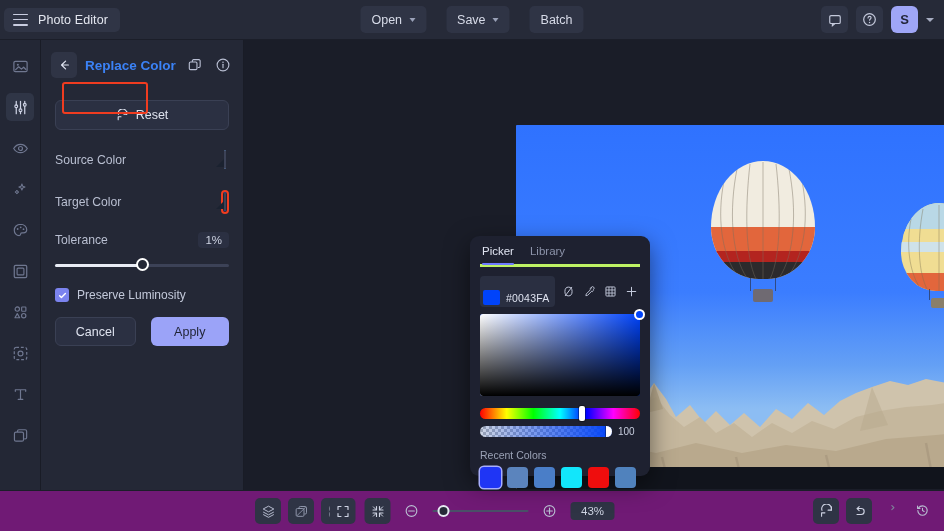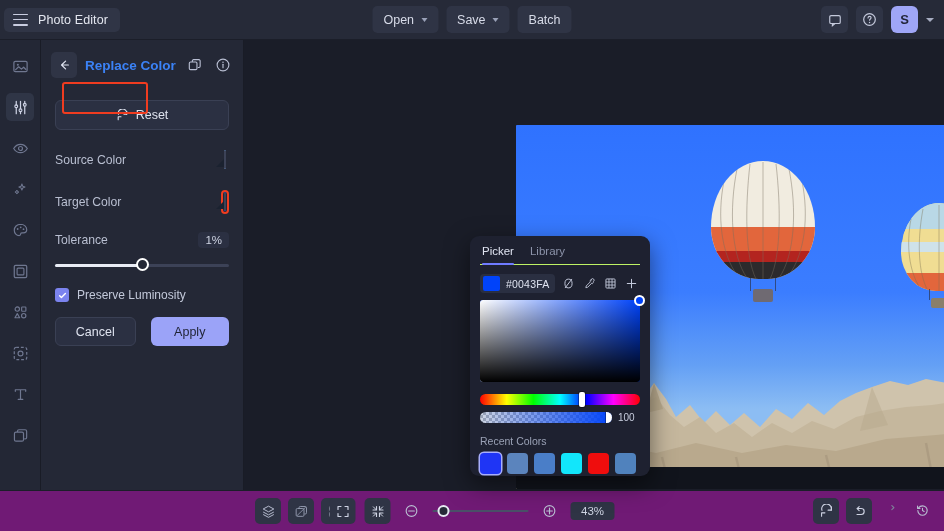--- a/index.html
+++ b/index.html
@@ -24,21 +24,21 @@
   }
   .brand {
     display: flex; align-items: center; gap: 10px;
     background: #303546; border-radius: 5px;
     padding: 5px 12px 5px 9px;
   }
   .brand-label { font-size: 12.5px; color: #e4e7f0; letter-spacing: .1px; }
   .hamburger { width: 15px; height: 12px; display: flex; flex-direction: column; justify-content: space-between; }
   .hamburger i { display: block; height: 1.6px; background: #c9cde0; border-radius: 1px; }
 
-  .top-center { position: absolute; left: 50%; transform: translateX(-50%); display: flex; gap: 8px; }
+  .top-center { position: absolute; left: 50%; transform: translateX(-50%); display: flex; gap: 20px; }
   .tbtn {
     background: #2f3445; border-radius: 5px; height: 27px;
     display: flex; align-items: center; gap: 7px;
     padding: 0 11px; font-size: 12.5px; color: #d7dbe8; cursor: pointer;
   }
   .caret { width: 0; height: 0; border-left: 3.5px solid transparent; border-right: 3.5px solid transparent; border-top: 4px solid #9aa1b8; }
 
   .top-right { position: absolute; right: 10px; display: flex; align-items: center; gap: 8px; }
   .icon-btn {
     width: 27px; height: 27px; border-radius: 5px; background: #2f3445;
@@ -147,27 +147,27 @@
   .basket { position: absolute; left: 50%; transform: translateX(-50%); border-radius: 1px; }
   .ropes { position: absolute; left: 50%; transform: translateX(-50%); border-left: 1px solid rgba(40,40,50,.6); border-right: 1px solid rgba(40,40,50,.6); }
 
   
   .picker {
     position: absolute; left: 226px; top: 196px; width: 180px; height: 240px;
     background: #1e2130; border-radius: 9px; z-index: 20;
     box-shadow: 0 8px 24px rgba(0,0,0,.5);
     padding: 0 10px 10px 10px;
   }
-  .pk-tabs { display: flex; gap: 16px; padding: 9px 2px 0 2px; border-bottom: 1px solid #bef264; }
+  .pk-tabs { display: flex; gap: 16px; padding: 9px 2px 0 2px; border-bottom: 3px solid #bef264; }
   .pk-tab { font-size: 11.5px; color: #8c93a9; padding-bottom: 7px; cursor: pointer; position: relative; }
   .pk-tab.active { color: #dfe3f0; }
   .pk-tab.active::after { content:""; position: absolute; left: 0; right: 0; bottom: -1px; height: 2px; background: #6f7bff; border-radius: 2px; }
 
   .pk-hexrow { display: flex; align-items: center; gap: 5px; margin-top: 9px; }
-  .pk-hexbox { display: flex; align-items: center; gap: 6px; background: #2a2f41; border-radius: 4px; padding: 2px 6px 2px 3px; cursor: text; }
+  .pk-hexbox { display: flex; align-items: center; gap: 6px; background: #2a2f41; border-radius: 4px; padding: 14px 6px 2px 3px; cursor: text; }
   .pk-colordot { width: 17px; height: 15px; border-radius: 2px; }
   .pk-hex { font-size: 10.5px; color: #dfe3f0; letter-spacing: .2px; }
   .pk-ic { width: 18px; height: 18px; display:flex; align-items:center; justify-content:center; cursor: pointer; }
 
   .pk-sv { position: relative; height: 82px; margin-top: 7px; border-radius: 3px; overflow: visible; }
   .pk-sv-inner { position: absolute; inset: 0; border-radius: 3px; overflow: hidden; }
   .pk-sv-base { position: absolute; inset: 0; background: #0043FA; }
   .pk-sv-white { position: absolute; inset: 0; background: linear-gradient(90deg, #fff, rgba(255,255,255,0)); }
   .pk-sv-black { position: absolute; inset: 0; background: linear-gradient(0deg, #000, rgba(0,0,0,0)); }
   .pk-sv-knob {

